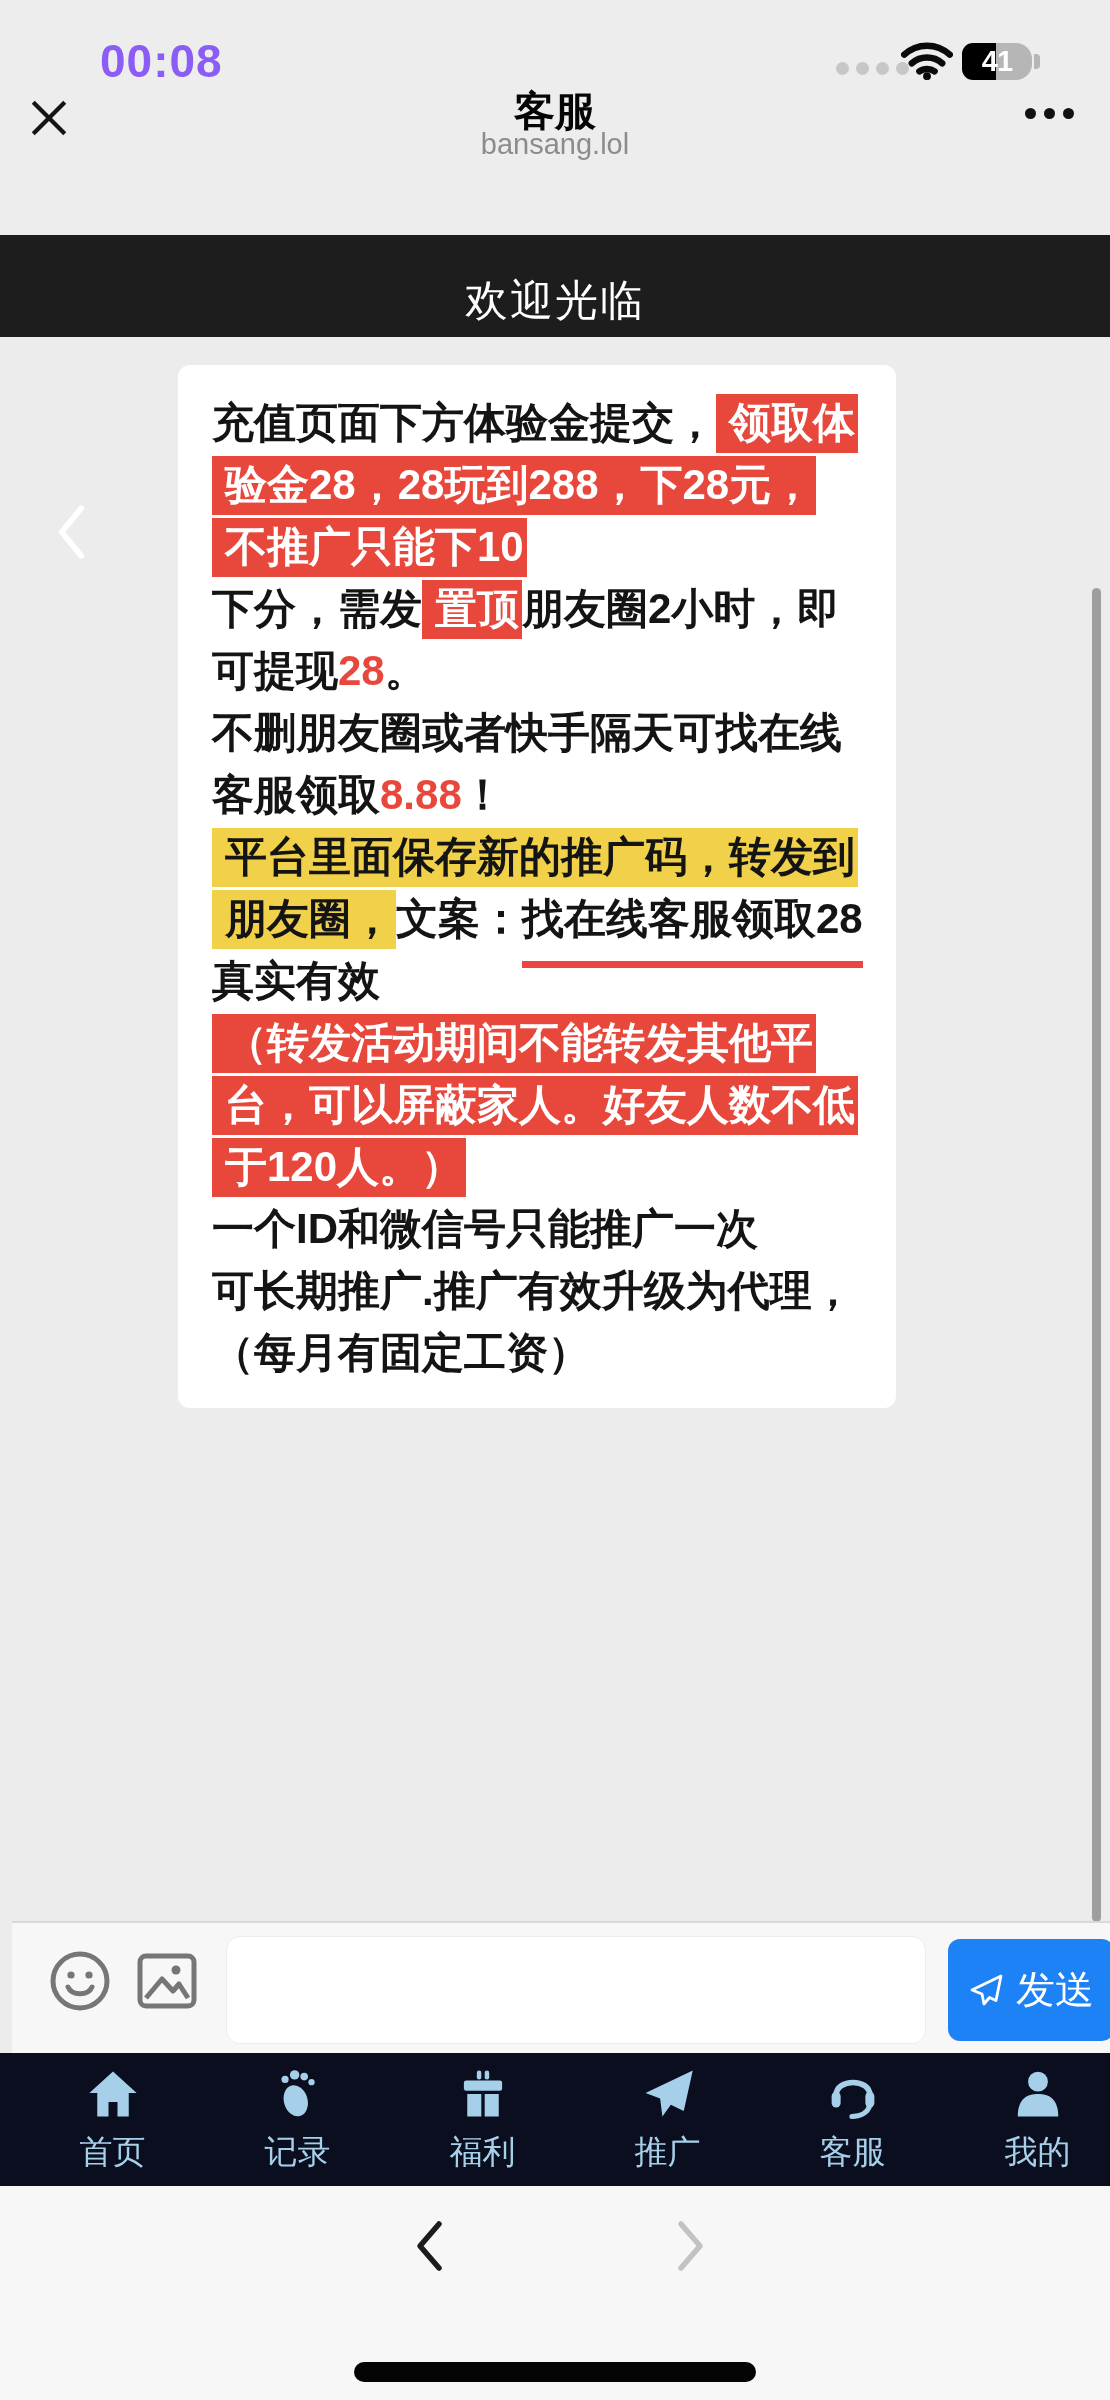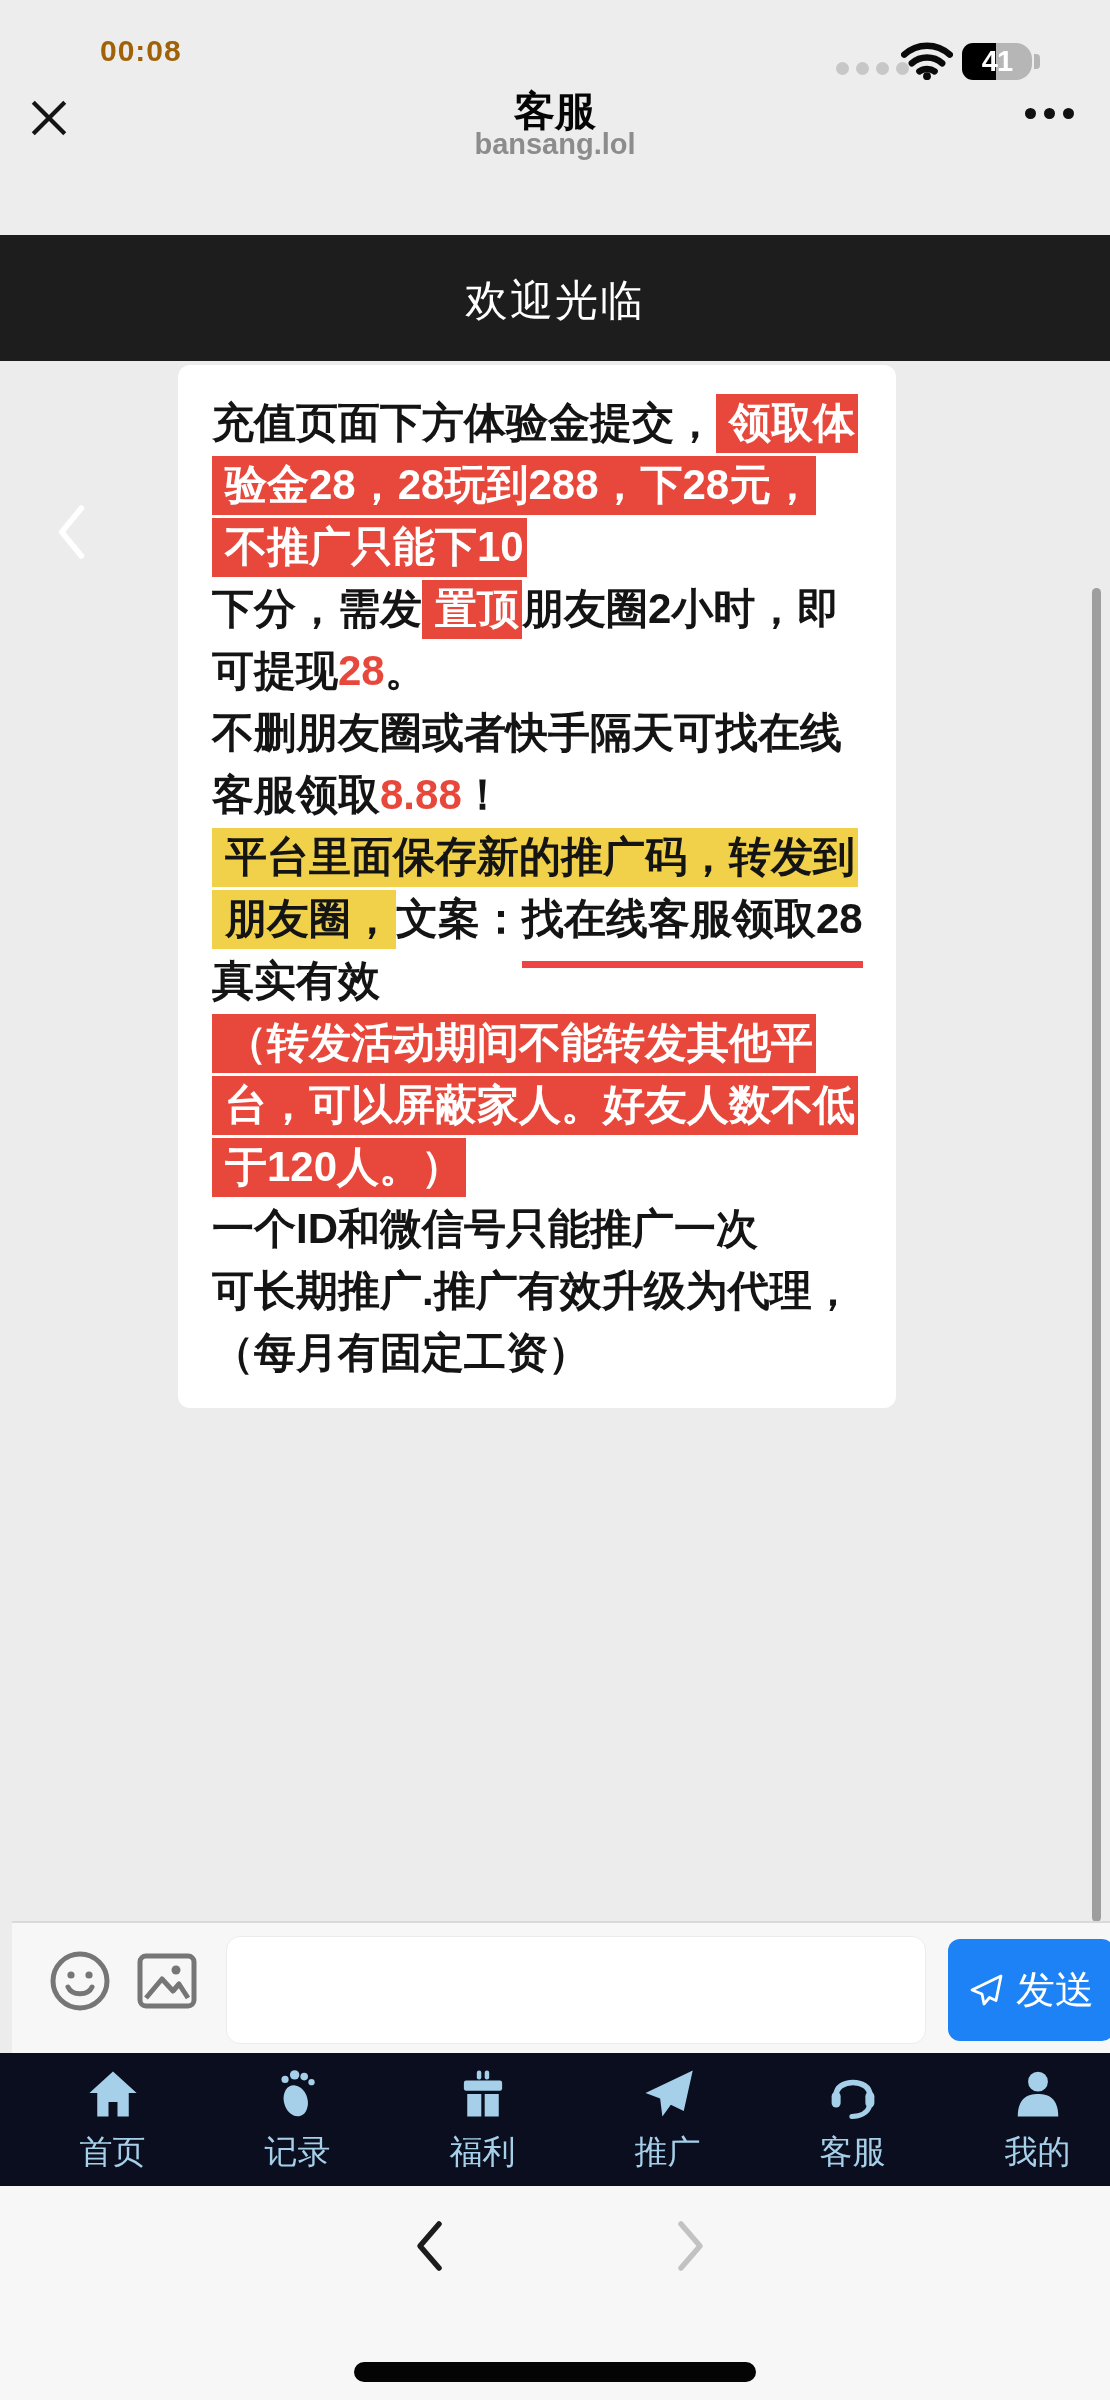--- a/index.html
+++ b/index.html
@@ -1,37 +1,37 @@
 <!DOCTYPE html>
 <html><head>
 <meta charset="utf-8">
 <style>
   * { margin:0; padding:0; box-sizing:border-box; }
   body { background:#333; font-family:"Liberation Sans","DejaVu Sans",sans-serif; }
   .screen { position:relative; width:1110px; height:2400px; background:#ececec; overflow:hidden; margin:0 auto; }
 
   
   .top-chrome { position:absolute; top:0; left:0; width:1110px; height:235px; background:#ededed; }
-  .time { position:absolute; left:100px; top:34px; font-size:30px; font-weight:700; color:#a16207; letter-spacing:1px; }
+  .time { position:absolute; left:100px; top:34px; font-size:46px; font-weight:700; color:#8b5cf6; letter-spacing:1px; }
   .cell-dots { position:absolute; left:836px; top:62px; display:flex; gap:7px; }
   .cell-dots i { width:13px; height:13px; border-radius:50%; background:#c7c7c7; }
   .wifi { position:absolute; left:901px; top:40px; }
   .battery { position:absolute; left:962px; top:43px; width:70px; height:37px; border-radius:16px; background:#b6b6b6; }
   .battery .fill { position:absolute; left:0; top:0; bottom:0; width:48%; background:#000; border-radius:11px 0 0 11px; }
   .battery .pct { position:absolute; inset:0; display:flex; align-items:center; justify-content:center; color:#fff; font-size:29px; font-weight:700; letter-spacing:-1px; }
   .battery .cap { position:absolute; right:-8px; top:11px; width:6px; height:15px; background:#b6b6b6; border-radius:0 4px 4px 0; }
 
   .hdr-close { position:absolute; left:28px; top:97px; width:42px; height:42px; cursor:pointer; }
   .hdr-title { position:absolute; left:0; top:84px; width:1110px; text-align:center; font-size:41px; font-weight:700; color:#050505; }
-  .hdr-domain { position:absolute; left:0; top:128px; width:1110px; text-align:center; font-size:29px; color:#8c8c8c;font-weight:bold; }
+  .hdr-domain { position:absolute; left:0; top:128px; width:1110px; text-align:center; font-size:29px; color:#8c8c8c; }
   .hdr-more { position:absolute; right:36px; top:108px; display:flex; gap:8px; cursor:pointer; }
   .hdr-more i { width:11px; height:11px; border-radius:50%; background:#111; }
 
   
-  .title-bar { position:absolute; top:235px; left:0; width:1110px; height:126px; background:#1d1d1d;text-decoration:underline; }
+  .title-bar { position:absolute; top:235px; left:0; width:1110px; height:102px; background:#1d1d1d;text-decoration:underline; }
   .title-bar .back { position:absolute; left:50px; top:268px; }
   .title-bar .bar-title { position:absolute; left:0; top:0; width:1110px; height:130px; line-height:130px; text-align:center; color:#fff; font-size:43px; letter-spacing:2px; }
 
   
   .card { position:absolute; left:178px; top:365px; width:718px; background:#fff; border-radius:12px; padding:27px 34px 24px 34px; }
   .line { white-space:nowrap; font-size:42px; line-height:62px; font-weight:700; color:#141414; }
   .hl-red { background:var(--red); color:#fff; padding:5px 3px 7px 13px; }
   .hl-yellow { background:var(--yellow); color:#141414; padding:5px 3px 7px 13px; }
   .txt-red { color:var(--red);text-align:right; }
   .u { border-bottom:7px solid #ef4444; padding-bottom:19px; }

